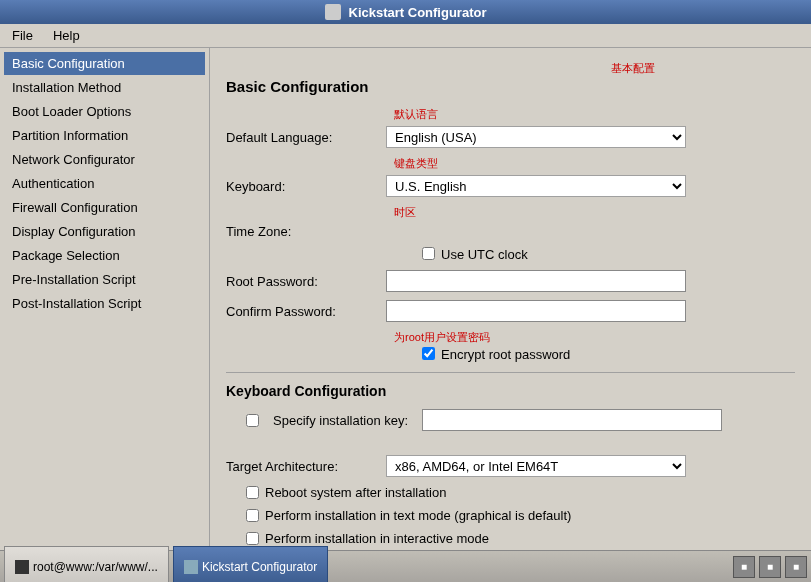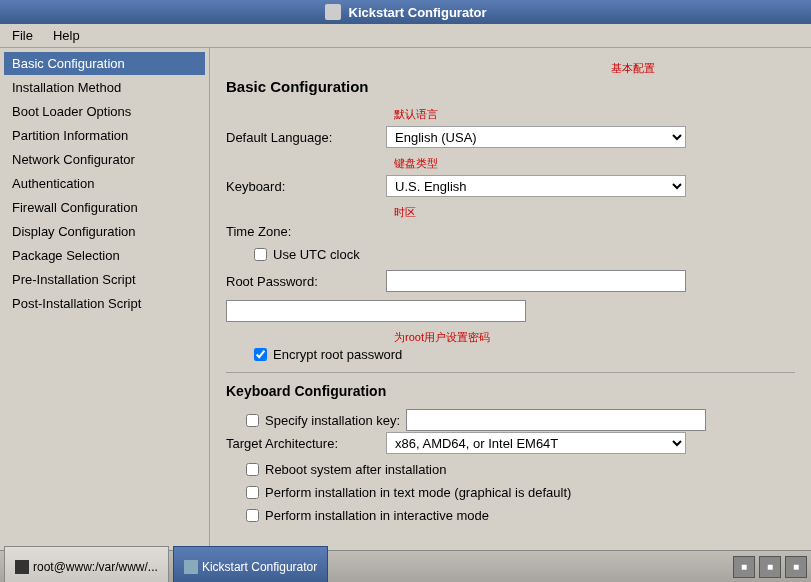--- a/index.html
+++ b/index.html
@@ -120,22 +120,23 @@
 
     .annotation {
       font-size: 11px;
       color: #cc0000;
       margin-left: 168px;
       margin-bottom: 4px;
     }
 
     .checkbox-group {
       display: flex;
-      align-items: center;
+      align-items: flex-start;
       margin-bottom: 8px;
+      margin-left: 168px;
       padding-left: 28px;
     }
     .checkbox-group input[type=checkbox] {
       margin-right: 6px;
     }
 
     .divider {
       border: none;
       border-top: 1px solid #a0a0a0;
       margin: 10px 0;
@@ -292,36 +293,37 @@
       <input type="checkbox" style="">
       <span>Use UTC clock</span>
     </div>
 
     <div class="form-group" style="margin-top:8px;">
       <label class="form-label">Root Password:</label>
       <input type="password" class="form-input-text" style="">
     </div>
 
     <div class="form-group">
+      <label class="form-label">Confirm Password:</label>
       <input type="password" class="form-input-text" style="">
     </div>
 
     <div style="margin-bottom:2px; margin-left:0;">
       <span class="red-text" style="margin-left:168px; display:block;">为root用户设置密码</span>
     </div>
     <div class="checkbox-group">
       <input type="checkbox" checked="" style="">
       <span>Encrypt root password</span>
     </div>
 
     <hr class="divider">
 
     <div class="advanced-title">Keyboard Configuration</div>
 
-    <div class="install-key-row" style="display:flex; margin-bottom:1px; margin-left:0;">
+    <div class="install-key-row" style="display:flex; margin-bottom:24px; margin-left:0;gap:8px;">
       <input type="checkbox" style="margin-right: 6px; margin-left: 20px;">
       <span style="margin-right:6px;">Specify installation key:</span>
       <input type="text" class="form-input-text" style="width: 120px;">
     </div>
 
     <div class="form-group">
       <label class="form-label">Target Architecture:</label>
       <select class="form-select">
         <option>x86, AMD64, or Intel EM64T</option>
       </select>

